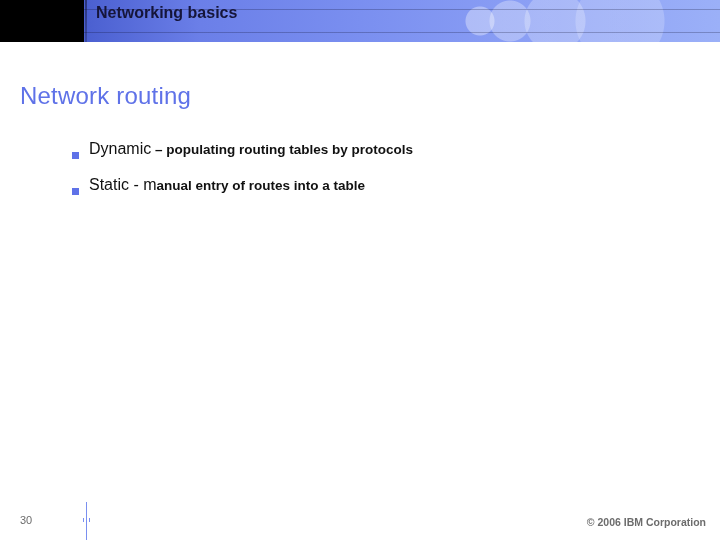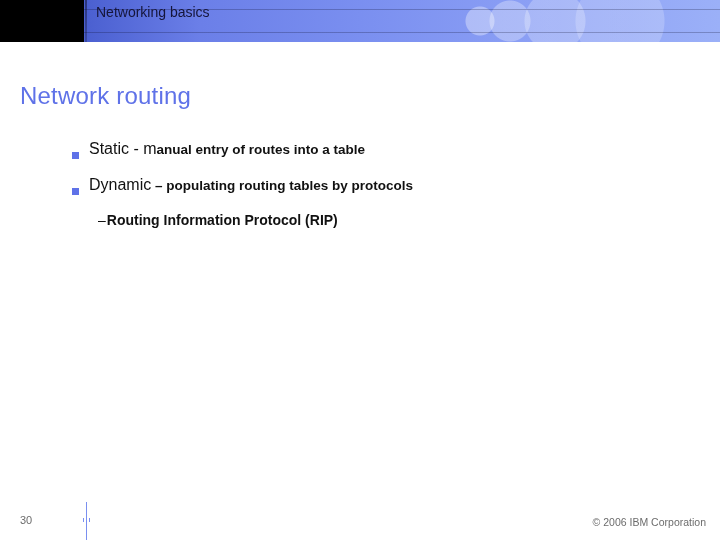--- a/index.html
+++ b/index.html
@@ -31,22 +31,23 @@
   .header-horiz-lines {
     position: absolute; left: 84px; top: 0; right: 0; height: 42px;
     background:
       linear-gradient(180deg,
         transparent 9px, rgba(10,10,40,0.25) 9px, rgba(10,10,40,0.25) 10px, transparent 10px,
         transparent 32px, rgba(10,10,40,0.25) 32px, rgba(10,10,40,0.25) 33px, transparent 33px);
   }
   .header-label {
     position: absolute;
     left: 96px; top: 4px;
-    font-size: 14px;
+    font-size: 16px;
     color: #15153a;
+    font-weight: bold;
   }
 
   
   .title {
     position: absolute;
     left: 20px; top: 82px;
     font-size: 24px;
     font-weight: 400;
     color: #5f72e8;
     letter-spacing: 0.2px;
@@ -104,52 +105,50 @@
     position: absolute;
     left: 20px; bottom: 14px;
     font-size: 11px;
     color: #6c6c6c;
   }
   .copyright {
     position: absolute;
     right: 14px; bottom: 12px;
     font-size: 10.5px;
     color: #6c6c6c;
+    font-weight: bold;
   }
 </style>
 </head>
 <body>
 
 <div class="header">
   <div class="header-horiz-lines"></div>
   <div class="header-inner-line"></div>
   <div class="header-label">Networking basics</div>
 </div>
 
 <div class="title">Network routing</div>
 
 <div class="content">
 
   <div class="l1">
     <span class="sq"></span>
     <span>
-      <span class="lead">Static - m</span><span class="rest">anual entry of routes into a table</span>
+      <span class="lead">Dynamic</span><span class="rest"> – populating routing tables by protocols</span>
     </span>
   </div>
 
   <div class="l1">
     <span class="sq"></span>
     <span>
-      <span class="lead">Dynamic</span><span class="rest"> – populating routing tables by protocols</span>
+      <span class="lead">Static - m</span><span class="rest">anual entry of routes into a table</span>
     </span>
   </div>
 
-  <div class="l2">
-    <span class="dash">–</span><span>Routing Information Protocol (RIP)</span>
-  </div>
 
 
 </div>
 
 <div class="footer-vline"></div>
 <div class="footer-tick" style="left:83px"></div>
 <div class="footer-tick" style="left:89px"></div>
 <div class="page-num">30</div>
 <div class="copyright">© 2006 IBM Corporation</div>
 

